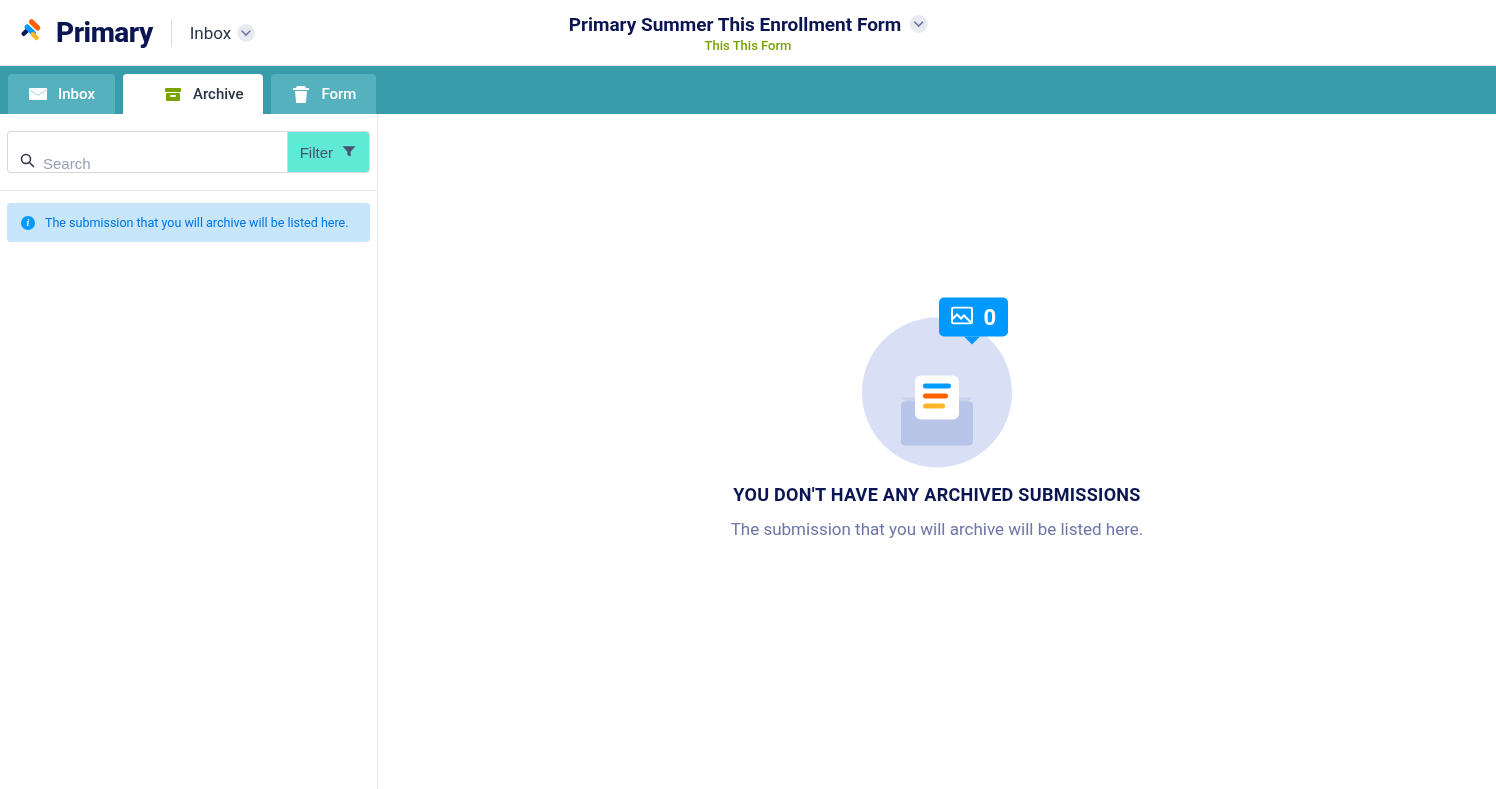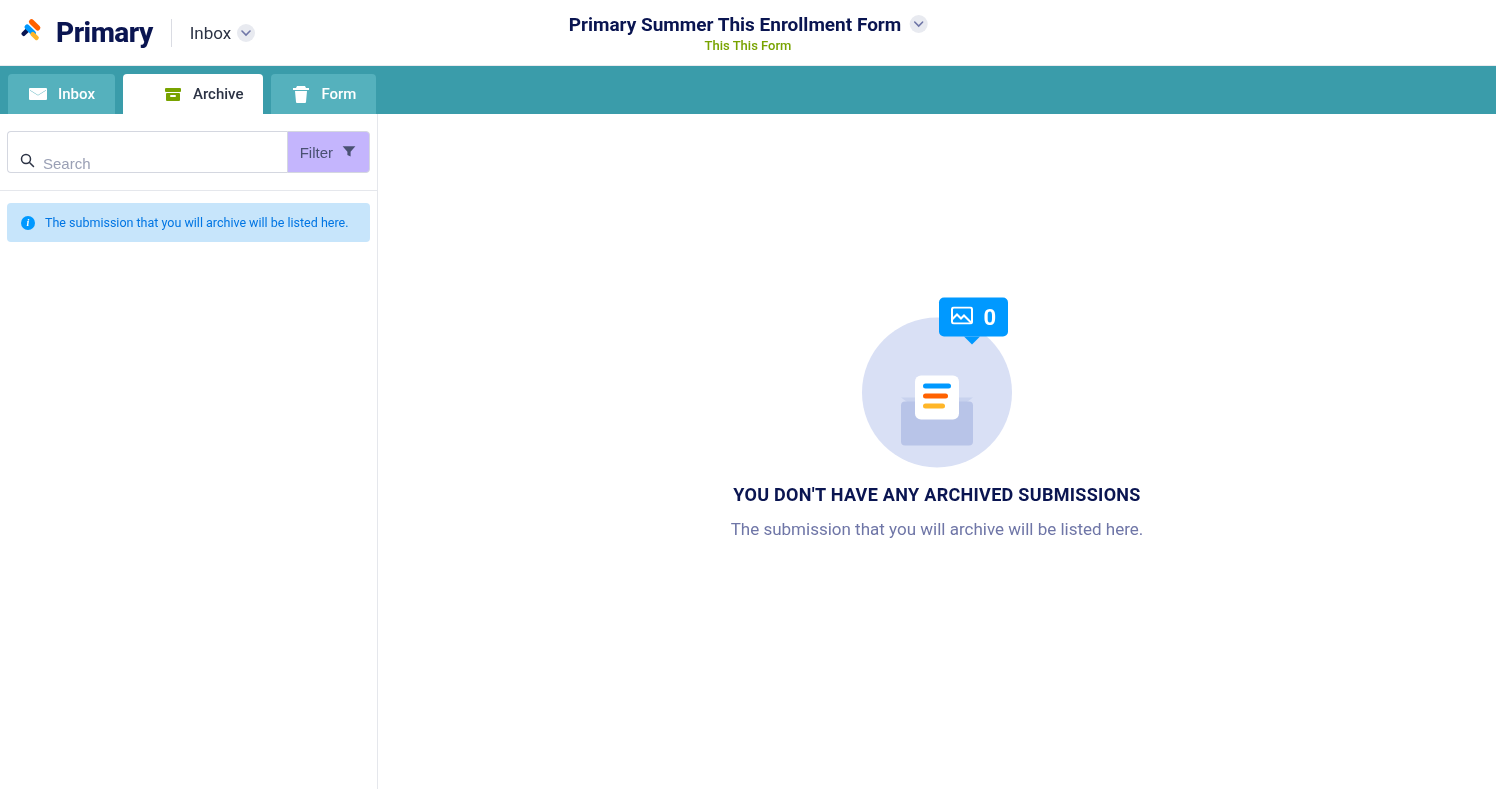--- a/index.html
+++ b/index.html
@@ -157,21 +157,21 @@
     display: flex;
     align-items: center;
     gap: 8px;
     border: 1px solid #d4d7e0;
     border-radius: 0 4px 4px 0;
     height: 42px;
     padding: 0 12px;
     font-size: 15px;
     color: #4a5173;
     cursor: pointer;
-    background: #c4b5fd;
+    background: #5eead4;
   }
 
   .info-banner {
     margin: 12px 7px;
     background: #c7e5fb;
     border-radius: 4px;
     padding: 12px 14px;
     display: flex;
     align-items: center;
     gap: 10px;

